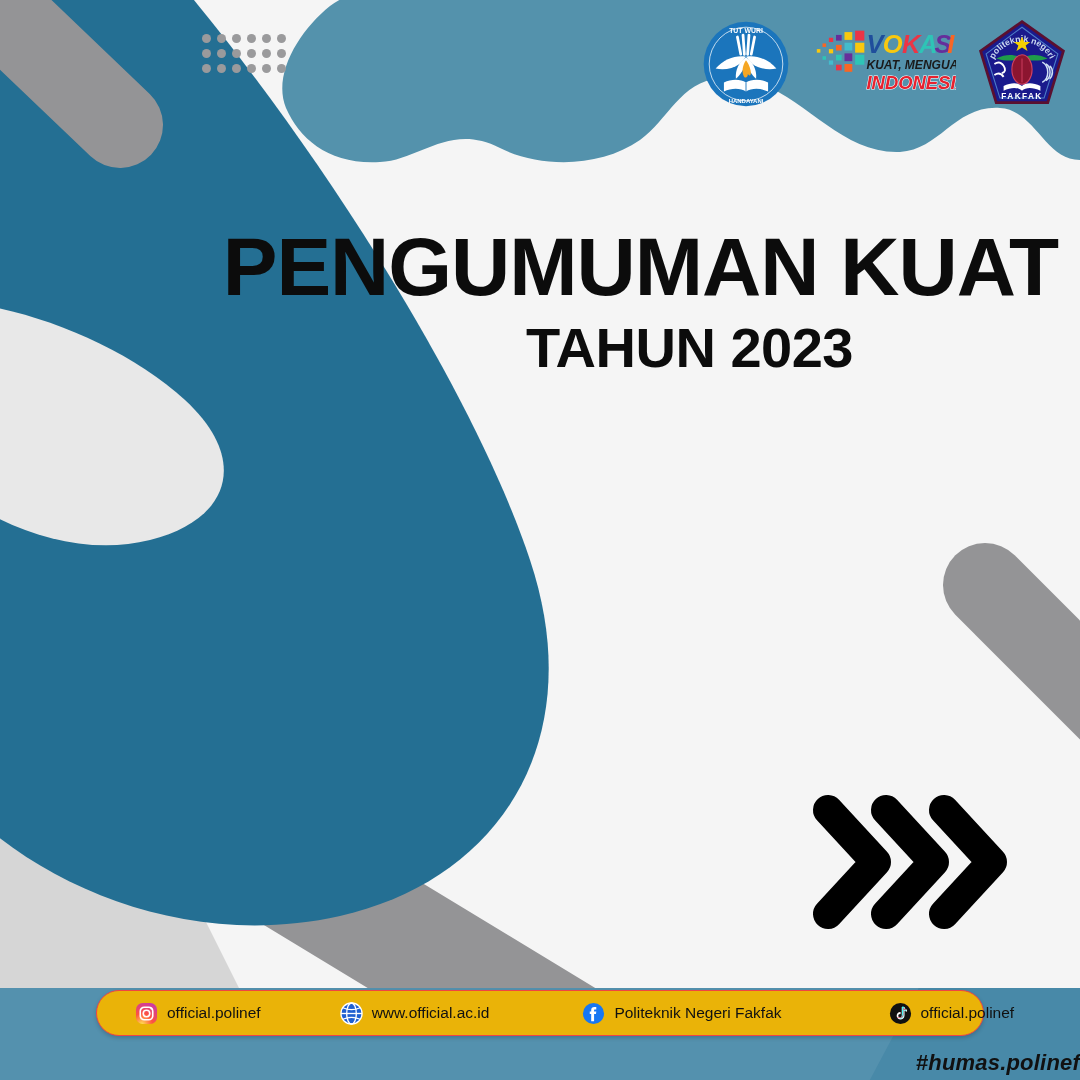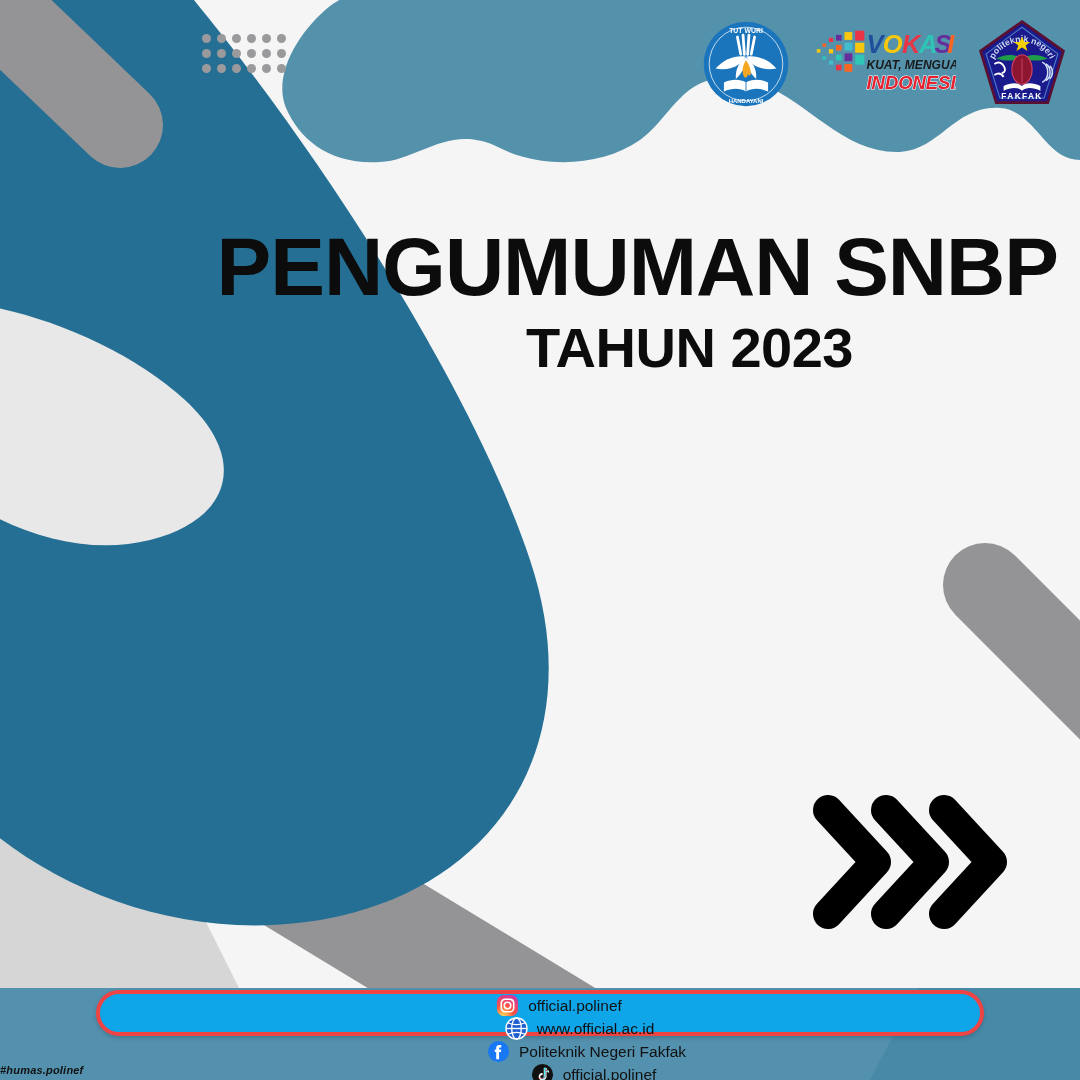--- a/index.html
+++ b/index.html
@@ -77,46 +77,45 @@
   #footer-band .sheen{
     position:absolute;left:-60px;top:-40px;
     width:1000px;height:190px;
     background:rgba(255,255,255,.07);
     transform:skewX(-28deg);
     transform-origin:top left;
   }
   #social-pill{
     position:absolute;left:96px;bottom:44px;
     width:888px;height:46px;
-    background:#0ea5e9;
-    border:4px solid #ef4444;
+    background:#eab308;
+    border:1px solid #ef4444;
     border-radius:30px;
     box-sizing:border-box;
     display:flex;align-items:center;
     box-shadow:0 2px 4px rgba(0,0,0,.18);
-    flex-direction:column;
   }
   .social-item{
     display:flex;align-items:center;gap:9px;
     color:#111;font-size:15.5px;
     white-space:nowrap;
   }
   .social-item .si-label{line-height:1;}
   .si-icon{width:23px;height:23px;flex:0 0 23px;display:block;}
   .si-icon svg{display:block;width:23px;height:23px;}
 
   #si-ig{margin-left:38px;}
   #si-web{margin-left:79px;}
   #si-fb{margin-left:93px;}
   #si-tt{margin-left:107px;}
 
   #hashtag{
     position:absolute;left:0;right:0;bottom:4px;
-    text-align:left;
-    font-size:11px;
+    text-align:right;
+    font-size:22px;
     font-style:italic;
     font-weight:bold;
     color:#111;
     letter-spacing:.2px;
   }
 </style>
 </head>
 <body>
 
 <div id="poster">
@@ -278,21 +277,21 @@
           <path d="M76 50 a8 10 0 0 1 0 18"></path>
           <path d="M80 52 a6 8 0 0 1 0 14"></path>
         </g>
         <path d="M30 74 C38 70 46 70 50 74 C54 70 62 70 70 74 L70 79 C62 75 54 75 50 79 C46 75 38 75 30 79 Z" fill="#fff"></path>
         <text x="50" y="88" font-size="9" fill="#ffffff" text-anchor="middle" font-family="Liberation Sans, sans-serif" font-weight="bold" letter-spacing="1.5">FAKFAK</text>
       </svg>
     </div>
   </div>
 
   <div id="headline-block">
-    <span id="title-main">PENGUMUMAN SNBP</span>
+    <span id="title-main">PENGUMUMAN KUAT</span>
     <span id="title-sub">TAHUN 2023</span>
   </div>
 
   <div id="chevrons">
     <svg viewBox="0 0 220 148" xmlns="http://www.w3.org/2000/svg">
       <g fill="none" stroke="#000000" stroke-width="30" stroke-linecap="round" stroke-linejoin="round">
         <polyline points="22,22 70,74 22,126"></polyline>
         <polyline points="80,22 128,74 80,126"></polyline>
         <polyline points="138,22 186,74 138,126"></polyline>
       </g>

